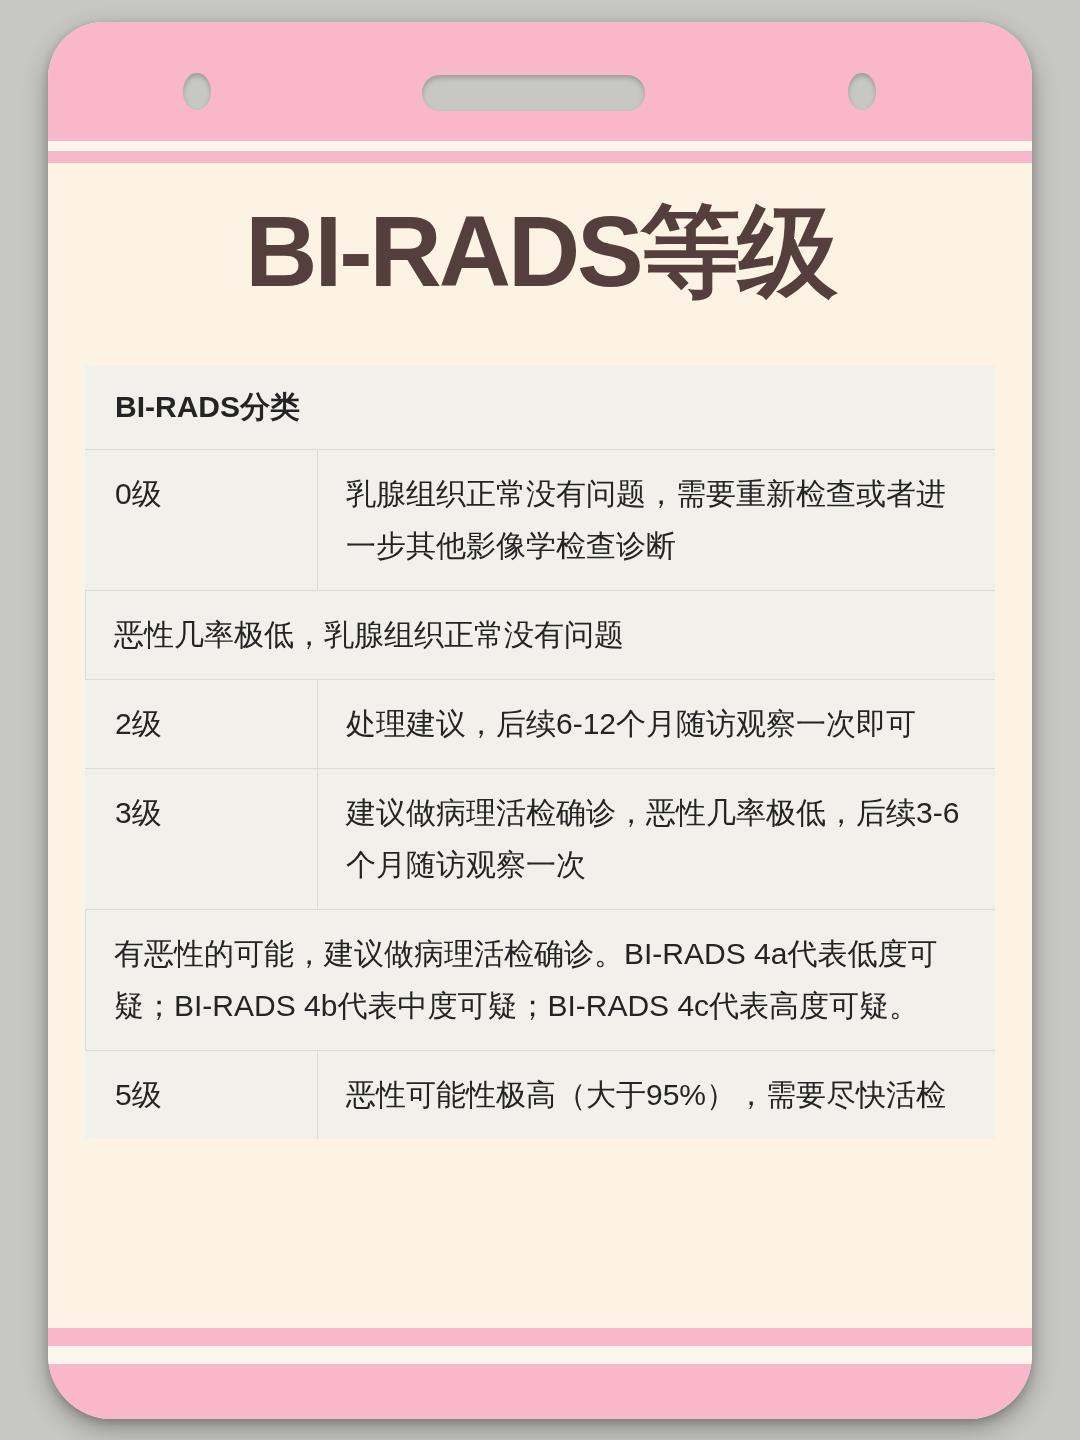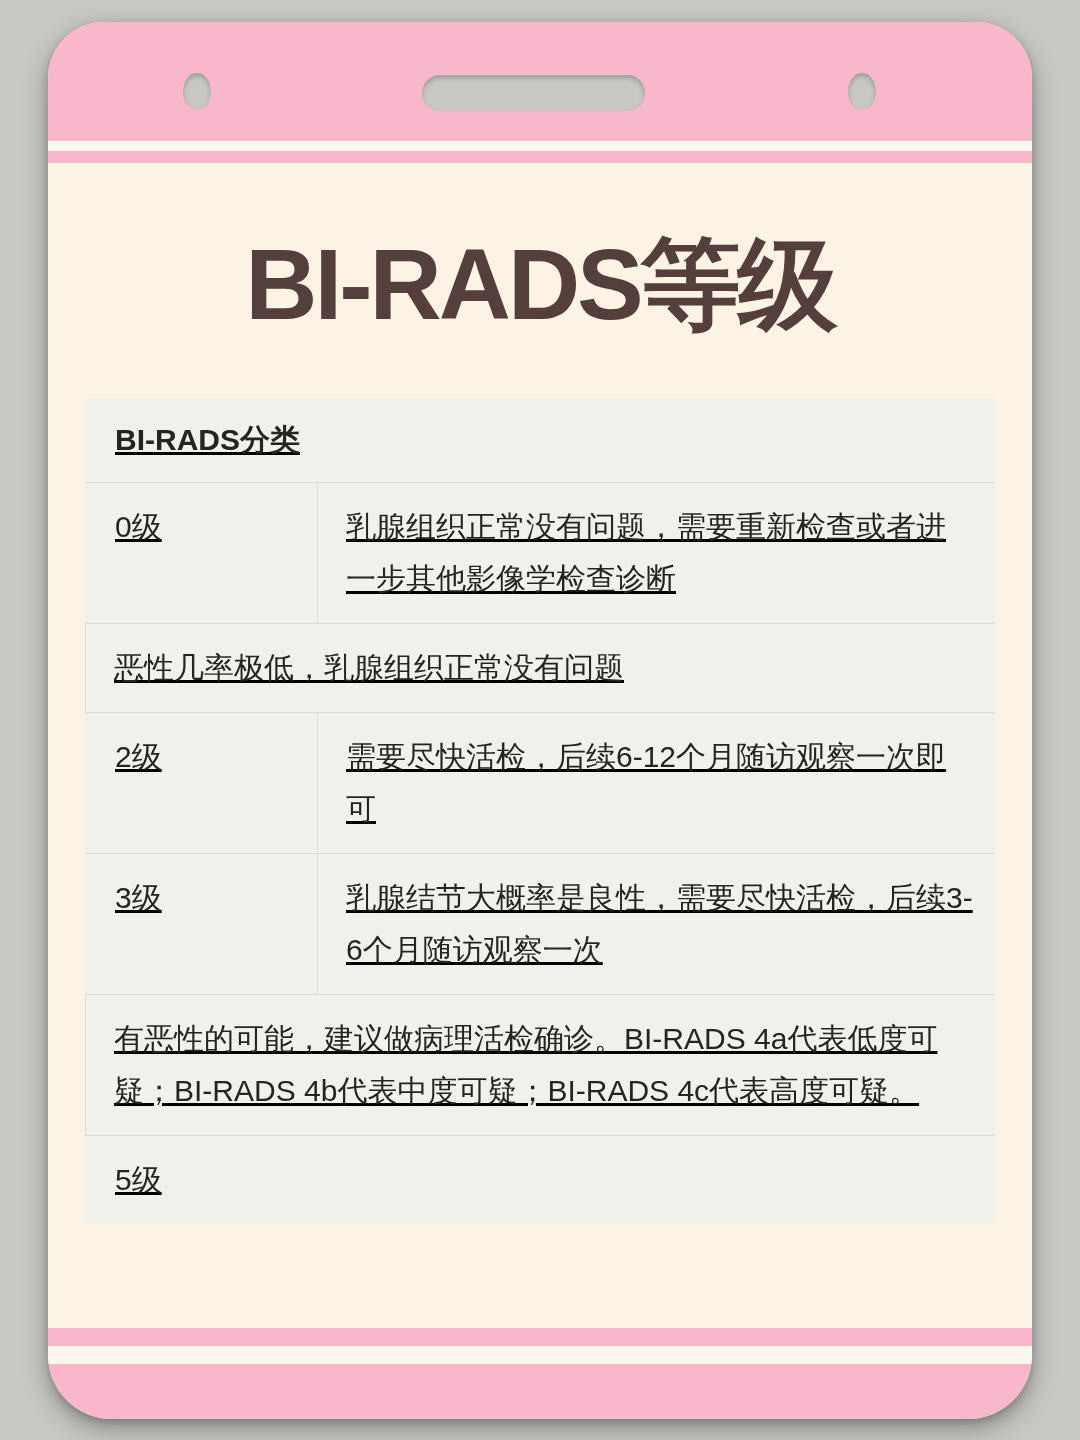--- a/index.html
+++ b/index.html
@@ -60,35 +60,33 @@
   .stripe.cream-bottom { height: 18px; background: var(--stripe-cream, #fdf6ec); }
   .band-bottom {
     height: 55px;
     flex: 0 0 auto;
     background: var(--pink, #f8b7ca);
   }
   .card-body {
     flex: 1 1 auto;
     background: var(--cream, #fcf3e4);
     overflow: hidden;
-    margin-top: 33px;
   }
   .title {
     margin: 32px 0 0 0;
     text-align: center;
     font-size: 100px;
     line-height: 112px;
     font-weight: bold;
     letter-spacing: -3px;
     color: var(--title-color, #553f3d);
   }
   .table {
     margin: 58px 37px 0 37px;
     background: var(--table-bg, #f1f0ea);
-    text-decoration: underline;
   }
   .row {
     display: flex;
     align-items: stretch;
     border-top: 1px solid var(--divider, #dcdad3);
   }
   .row.header-row { border-top: none; }
   .cell {
     font-size: 30px;
     line-height: 52px;
@@ -138,34 +136,35 @@
     <div class="cell label-cell">0级</div>
     <div class="cell text-cell">乳腺组织正常没有问题，需要重新检查或者进一步其他影像学检查诊断</div>
   </div>
 
   <div class="row">
     <div class="cell text-cell">恶性几率极低，乳腺组织正常没有问题</div>
   </div>
 
   <div class="row">
     <div class="cell label-cell">2级</div>
-    <div class="cell text-cell">需要尽快活检，后续6-12个月随访观察一次即可</div>
+    <div class="cell text-cell">处理建议，后续6-12个月随访观察一次即可</div>
   </div>
 
   <div class="row">
     <div class="cell label-cell">3级</div>
-    <div class="cell text-cell">乳腺结节大概率是良性，需要尽快活检，后续3-6个月随访观察一次</div>
+    <div class="cell text-cell">建议做病理活检确诊，恶性几率极低，后续3-6个月随访观察一次</div>
   </div>
 
   <div class="row">
     <div class="cell text-cell">有恶性的可能，建议做病理活检确诊。BI-RADS 4a代表低度可疑；BI-RADS 4b代表中度可疑；BI-RADS 4c代表高度可疑。</div>
   </div>
 
   <div class="row">
     <div class="cell label-cell">5级</div>
+    <div class="cell text-cell">恶性可能性极高（大于95%），需要尽快活检</div>
   </div>
 
 </div>
     </div>
 
     <div class="stripe pink-bottom"></div>
     <div class="stripe cream-bottom"></div>
     <div class="band-bottom"></div>
 
   </div>

